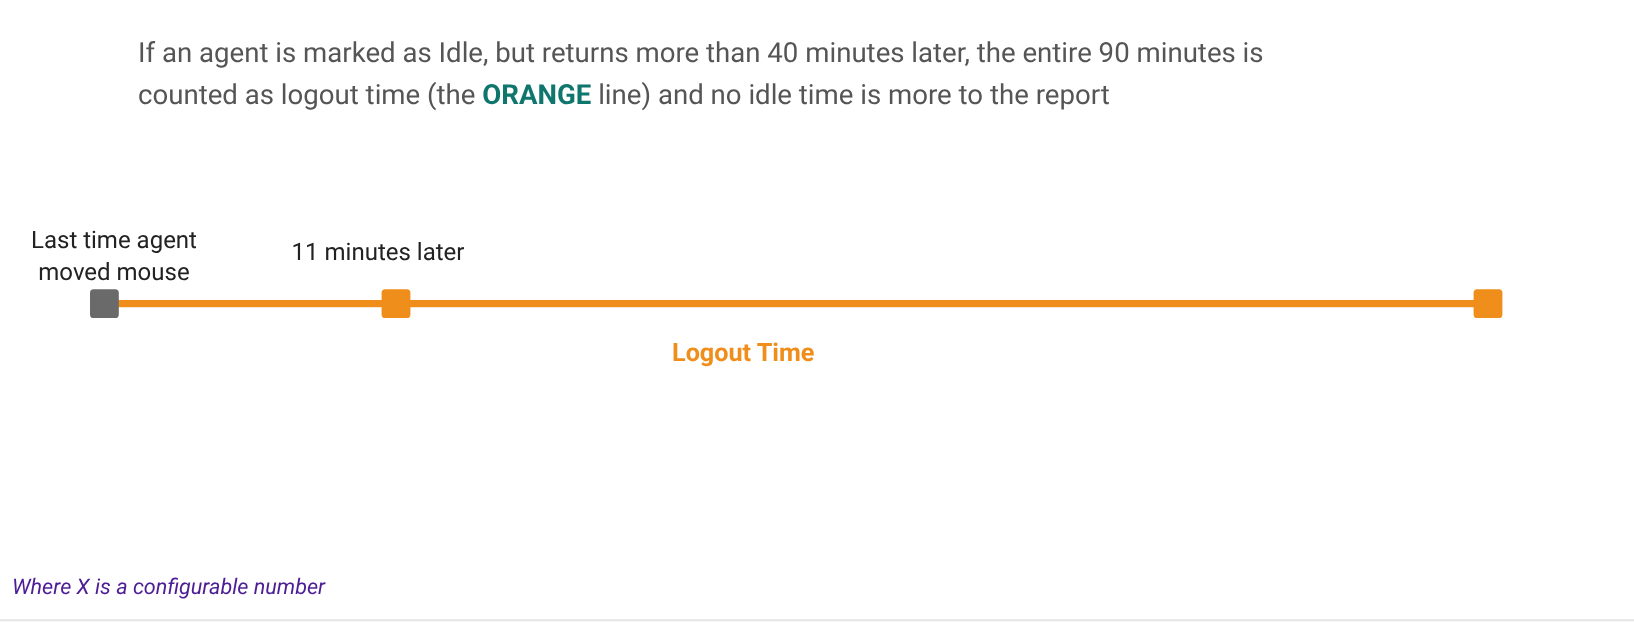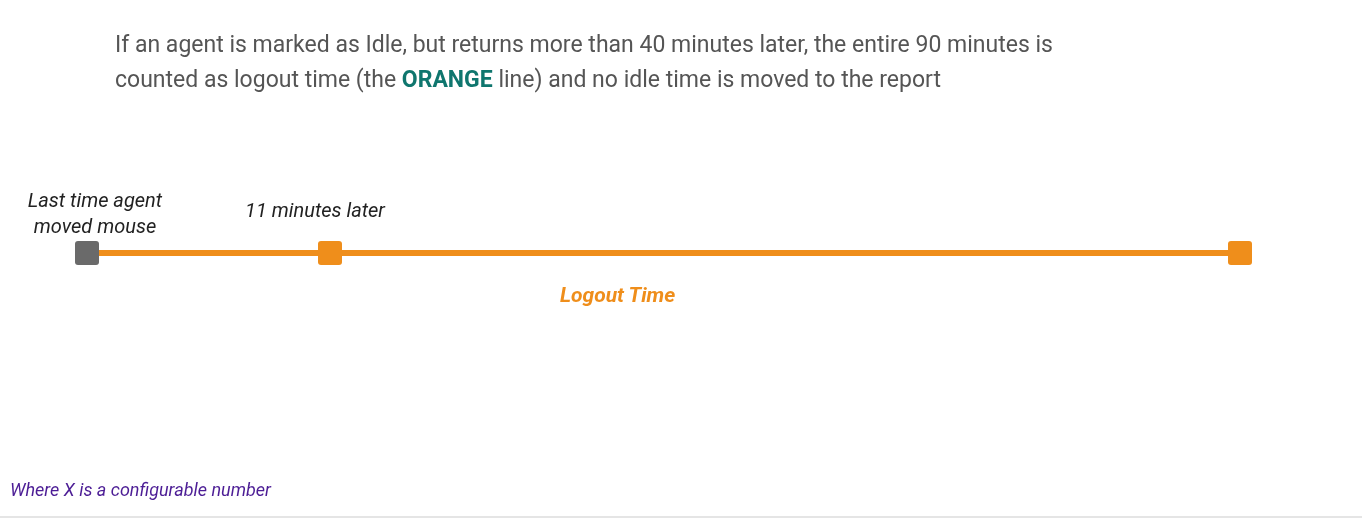--- a/index.html
+++ b/index.html
@@ -25,21 +25,20 @@
   .description .orange-word {
     color: #0f766e;
     font-weight: 700;
   }
   .timeline {
     position: absolute;
     left: 0;
     top: 165px;
     width: 1362px;
     height: 200px;
-    font-style: italic;
   }
   .tl-label {
     position: absolute;
     font-size: 20px;
     color: #222;
     text-align: center;
     line-height: 1.3;
   }
   .lbl-start { left: 10px; top: 22px; width: 170px; }
   .lbl-mid   { left: 215px; top: 32px; width: 200px; }
@@ -86,21 +85,21 @@
     height: 2px;
     background: #e5e5e5;
   }
 </style>
 </head>
 <body>
 
 <div class="description">
   <span>If an agent is marked as Idle, but returns more than 40 minutes later, the entire 90 minutes is counted as logout time (the </span>
   <span class="orange-word">ORANGE</span>
-  <span> line) and no idle time is moved to the report</span>
+  <span> line) and no idle time is more to the report</span>
 </div>
 
 <div class="timeline">
 
   <div class="tl-label lbl-start">Last time agent moved mouse</div>
   <div class="tl-label lbl-mid">11 minutes later</div>
 
   <div class="line line1"></div>
 
   <div class="marker mk-start"></div>

